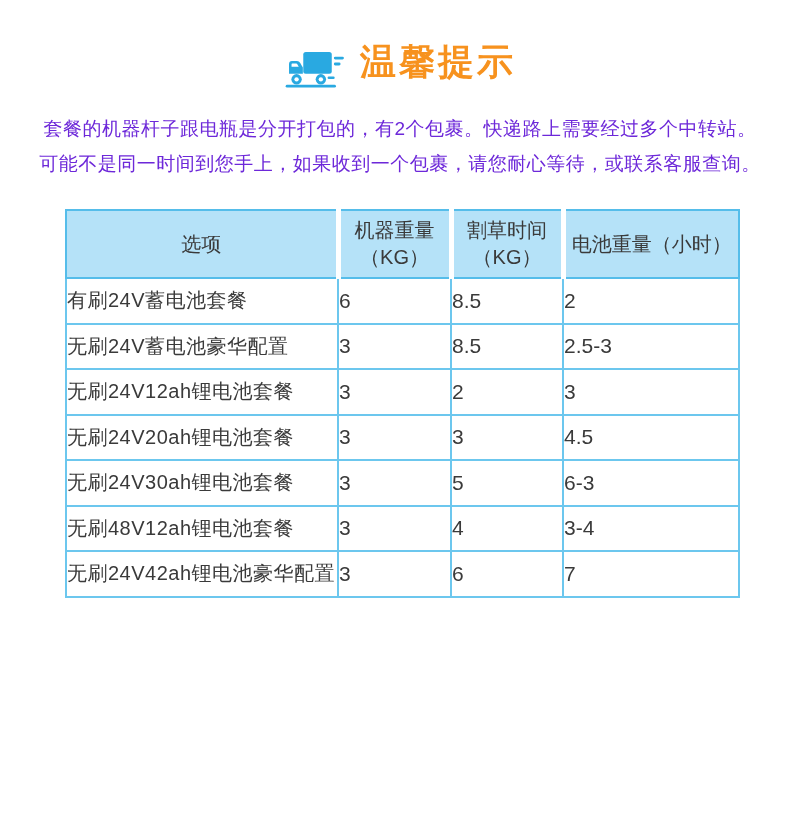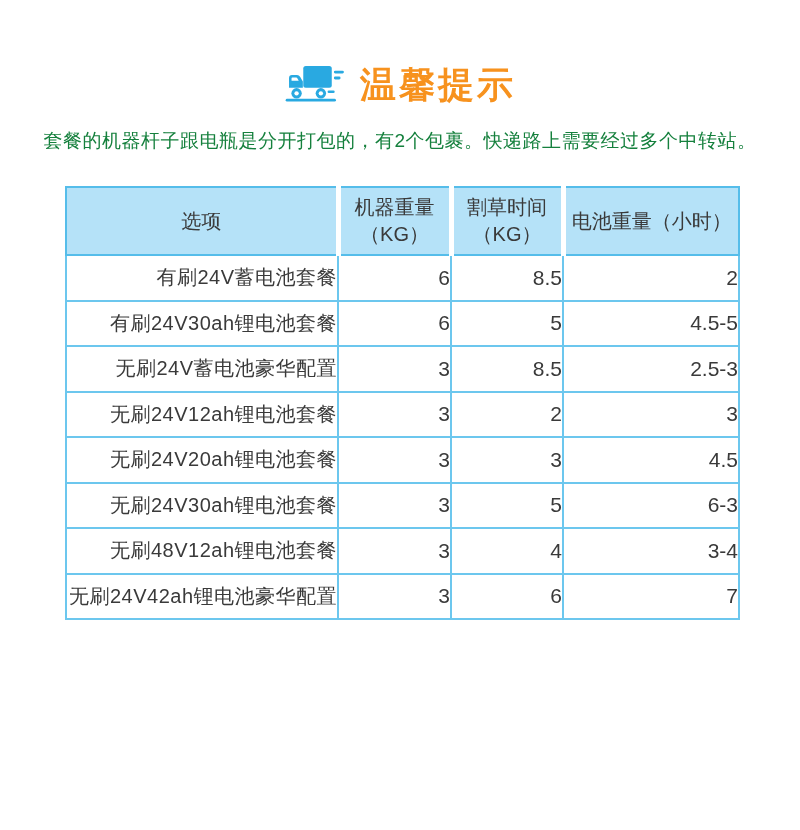--- a/index.html
+++ b/index.html
@@ -4,41 +4,40 @@
 <style>
   * { margin: 0; padding: 0; box-sizing: border-box; }
   html, body {
     width: 800px; height: 830px;
     background: #ffffff;
     font-family: "Liberation Sans", sans-serif;
     overflow: hidden;
   }
   
   .tip-header {
-    margin-top: 56px;
+    margin-top: 44px;
     display: flex;
     justify-content: center;
-    align-items: flex-end;
+    align-items: flex-start;
     gap: 14px;
     height: 50px;
-    font-family: Liberation Mono, monospace;
   }
   .truck-icon { width: 62px; height: 48px; display: block; }
   .tip-title {
     font-size: 36px;
     font-weight: bold;
     color: #f7921e;
     letter-spacing: 3px;
     line-height: 1;
   }
   
   .notice {
     margin-top: 17px;
     text-align: center;
-    color: #15803d;
+    color: #6d28d9;
     font-size: 19px;
     line-height: 35px;
     letter-spacing: 0.5px;
   }
   
   .spec-table-wrap {
     width: 614px;
     margin: 28px auto 0 65px;
   }
   table.spec-table {
@@ -56,21 +55,21 @@
     color: #3a3a3a;
     text-align: center;
     vertical-align: middle;
     line-height: 27px;
     border-bottom: 2px solid #55bdea;
   }
   .spec-table th + th { border-left: 5px solid #ffffff; }
   .spec-table td {
     height: 45.5px;
     border: 2px solid #6cc7ee;
-    text-align: right;
+    text-align: left;
     vertical-align: middle;
     font-size: 21px;
     color: #3a3a3a;
   }
   .spec-table td.opt { font-size: 20px; letter-spacing: 0.5px; }
 </style>
 </head>
 <body>
 
 <div class="tip-header">
@@ -93,20 +92,21 @@
 
     <path d="M9 24.5 L9 21.6 Q9 20.6 10 20.6 L14.6 20.6 Q15.5 20.6 15.9 21.4 L17.6 24.5 Z" fill="#ffffff"></path>
     <circle cx="15" cy="39.5" r="2.6" fill="#ffffff"></circle>
     <circle cx="44" cy="39.5" r="2.6" fill="#ffffff"></circle>
   </svg>
   <div class="tip-title">温馨提示</div>
 </div>
 
 <div class="notice">
   <div>套餐的机器杆子跟电瓶是分开打包的，有2个包裹。快递路上需要经过多个中转站。</div>
+  <div>可能不是同一时间到您手上，如果收到一个包裹，请您耐心等待，或联系客服查询。</div>
 </div>
 
 <div class="spec-table-wrap">
   <table class="spec-table">
     <colgroup>
       <col style="width:272px">
         <col style="width:113px">
         <col style="width:112px">
         <col style="width:176px">
     </colgroup>
@@ -127,26 +127,20 @@
           <div>电池重量（小时）</div>
         </th>
       </tr>
     </thead>
     <tbody>
       <tr>
         <td class="opt">有刷24V蓄电池套餐</td>
         <td>6</td>
         <td>8.5</td>
         <td>2</td>
-      </tr>
-      <tr>
-        <td class="opt">有刷24V30ah锂电池套餐</td>
-        <td>6</td>
-        <td>5</td>
-        <td>4.5-5</td>
       </tr>
       <tr>
         <td class="opt">无刷24V蓄电池豪华配置</td>
         <td>3</td>
         <td>8.5</td>
         <td>2.5-3</td>
       </tr>
       <tr>
         <td class="opt">无刷24V12ah锂电池套餐</td>
         <td>3</td>

